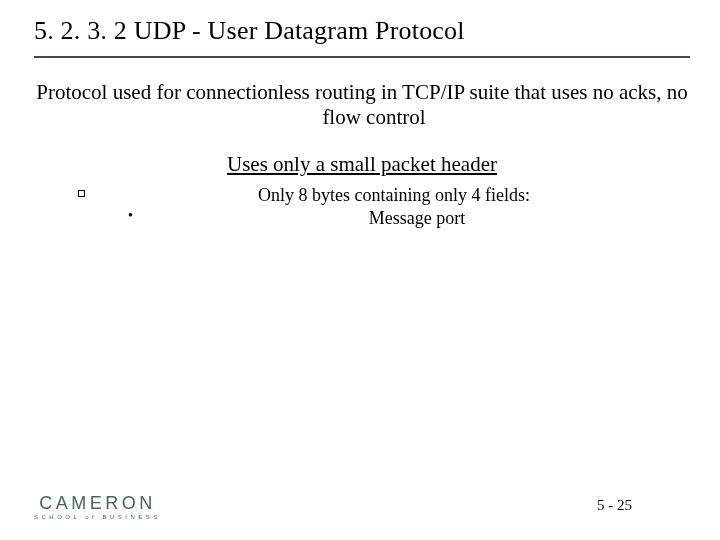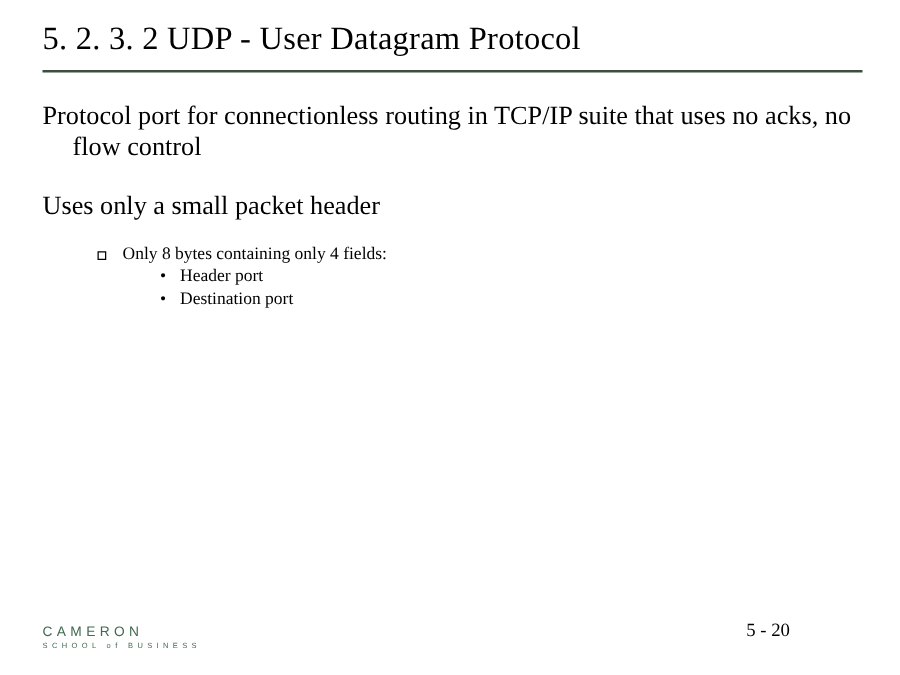--- a/index.html
+++ b/index.html
@@ -11,20 +11,21 @@
     font-family: "Times New Roman", Times, serif;
     color: #000000;
     overflow: hidden;
     position: relative;
   }
   .slide {
     width: 708px;
     height: 540px;
     position: relative;
     box-sizing: border-box;
+    text-align: center;
   }
   .title {
     position: absolute;
     top: 16px;
     left: 34px;
     font-size: 26px;
     font-weight: 400;
     letter-spacing: 0.2px;
   }
   .rule {
@@ -41,23 +42,23 @@
     left: 34px;
     width: 656px;
     font-size: 21px;
     line-height: 1.18;
   }
   .para {
     margin-bottom: 22px;
     text-indent: -24px;
     padding-left: 24px;
   }
-  .para.tight { margin-bottom: 19px; }
+  .para.tight { margin-bottom: 8px; text-decoration: underline; }
   .sublist {
-    font-size: 14px;
+    font-size: 18px;
     margin-left: 44px;
     margin-top: 2px;
     margin-bottom: 22px;
   }
   .sub-item {
     position: relative;
     padding-left: 20px;
     line-height: 1.28;
   }
   .sub-item .sq {
@@ -86,21 +87,21 @@
   }
   .footer-logo {
     position: absolute;
     left: 34px;
     bottom: 20px;
     font-family: "Trebuchet MS", Arial, sans-serif;
     color: #3f6b50;
     line-height: 1;
   }
   .footer-logo .wordmark {
-    font-size: 11px;
+    font-size: 18px;
     letter-spacing: 3.5px;
     font-weight: 400;
   }
   .footer-logo .tagline {
     font-size: 6px;
     letter-spacing: 3.5px;
     margin-top: 2px;
   }
   .page-number {
     position: absolute;
@@ -113,38 +114,37 @@
 </head>
 <body>
 
 <div class="slide">
 
   <div class="title">5. 2. 3. 2  UDP - User Datagram Protocol</div>
   <div class="rule"></div>
 
   <div class="body">
 
-    <div class="para">Protocol port for connectionless routing in TCP/IP suite that uses no acks, no flow control</div>
+    <div class="para">Protocol used for connectionless routing in TCP/IP suite that uses no acks, no flow control</div>
 
     <div class="para tight">Uses only a small packet header</div>
 
     <div class="sublist">
       <div class="sub-item">
         <span class="sq"></span>
         <span>Only 8 bytes containing only 4 fields:</span>
         <div class="subsub">
-          <div class="subsub-item">Header port</div>
-          <div class="subsub-item">Destination port</div>
+          <div class="subsub-item">Message port</div>
         </div>
       </div>
     </div>
 
 
   </div>
 
   <div class="footer-logo">
     <div class="wordmark">CAMERON</div>
     <div class="tagline">SCHOOL of BUSINESS</div>
   </div>
 
-  <div class="page-number">5 - 20</div>
+  <div class="page-number">5 - 25</div>
 
 </div>
 
 </body></html>

